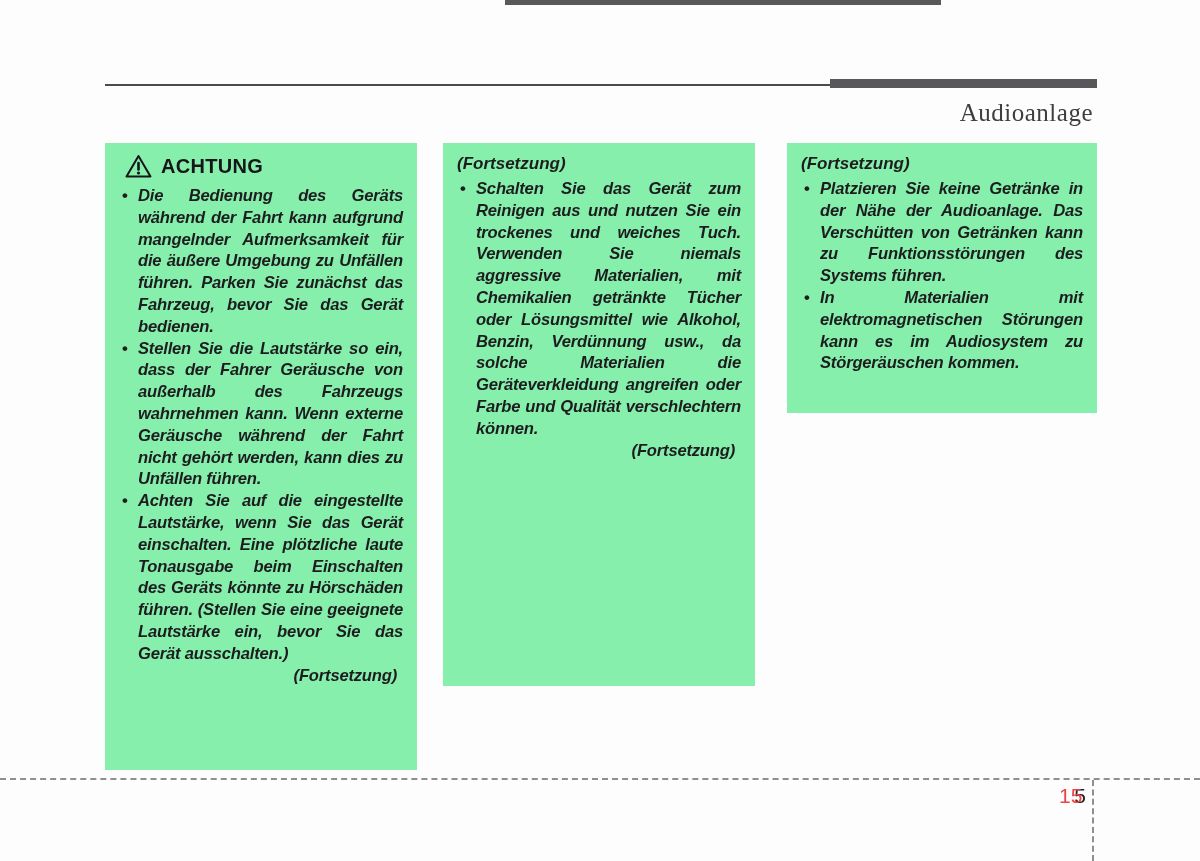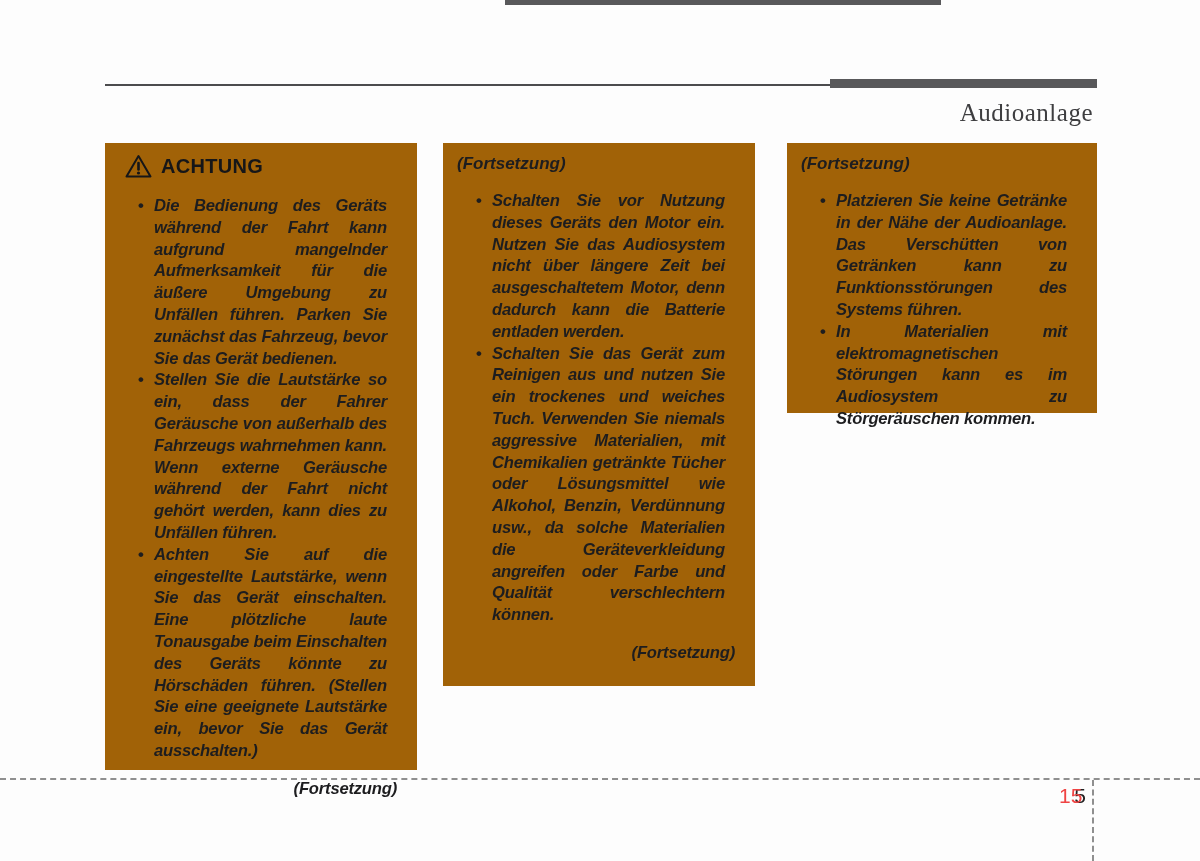--- a/index.html
+++ b/index.html
@@ -11,42 +11,42 @@
   
   .top-partial-bar{position:absolute;left:505px;top:0;width:436px;height:5px;background:#59595b;}
   .header-title{
     position:absolute;top:55px;right:107px;
     font-family:"Liberation Serif",serif;font-size:25px;color:#3e3e40;letter-spacing:.5px;margin-top:44px;
   }
   .header-rule-thin{position:absolute;left:105px;top:84px;width:991px;height:2px;background:#4c4c4e;}
   .header-rule-thick{position:absolute;left:830px;top:79px;width:267px;height:9px;background:#58585a;}
   
   .wbox{
-    position:absolute;background:#a16207;
+    position:absolute;background:#86efac;
     padding:9px 14px 28px 14px;box-sizing:border-box;
     color:#1d1d1f;
   }
   .wbox-body{
     font-weight:bold;font-style:italic;
     font-size:16.6px;line-height:21.8px;
     text-align:justify;letter-spacing:-0.2px;
   }
   #box-left  {left:105px;top:143px;width:312px;height:627px;}
   #box-mid   {left:443px;top:143px;width:312px;height:543px;}
   #box-right {left:787px;top:143px;width:310px;height:270px;}
   .achtung-head{
     display:flex;align-items:center;gap:9px;
     font-weight:bold;font-style:normal;font-size:20px;letter-spacing:.3px;
     margin:2px 0 6px 6px;color:#161618;
   }
   .cont-head{
     font-weight:bold;font-style:italic;font-size:17px;
     margin:2px 0 4px 0;
   }
-  .wbox ul{list-style:none;margin:16px;padding:0;}
+  .wbox ul{list-style:none;margin:0;padding:0;}
   .wbox li{position:relative;padding-left:19px;margin:0;}
   .wbox li::before{
     content:"\2022";position:absolute;left:3px;top:0;
     font-style:normal;
   }
   .wbox-footer{
     font-weight:bold;font-style:italic;font-size:16.6px;line-height:21.8px;
     text-align:right;padding-right:6px;letter-spacing:-0.2px;
   }
   .warn-icon{flex:0 0 auto;display:block;}
@@ -84,21 +84,20 @@
       <li>Die Bedienung des Geräts während der Fahrt kann aufgrund mangelnder Aufmerksamkeit für die äußere Umgebung zu Unfällen führen. Parken Sie zunächst das Fahrzeug, bevor Sie das Gerät bedienen.</li>
       <li>Stellen Sie die Lautstärke so ein, dass der Fahrer Geräusche von außerhalb des Fahrzeugs wahrnehmen kann. Wenn externe Geräusche während der Fahrt nicht gehört werden, kann dies zu Unfällen führen.</li>
       <li>Achten Sie auf die eingestellte Lautstärke, wenn Sie das Gerät einschalten. Eine plötzliche laute Tonausgabe beim Einschalten des Geräts könnte zu Hörschäden führen. (Stellen Sie eine geeignete Lautstärke ein, bevor Sie das Gerät ausschalten.)</li>
     </ul>
   <div class="wbox-footer">(Fortsetzung)</div>
 </div>
 
 <div class="wbox" id="box-mid">
   <div class="cont-head">(Fortsetzung)</div>
   <ul class="wbox-body">
-      <li>Schalten Sie vor Nutzung dieses Geräts den Motor ein. Nutzen Sie das Audiosystem nicht über längere Zeit bei ausgeschaltetem Motor, denn dadurch kann die Batterie entladen werden.</li>
       <li>Schalten Sie das Gerät zum Reinigen aus und nutzen Sie ein trockenes und weiches Tuch. Verwenden Sie niemals aggressive Materialien, mit Chemikalien getränkte Tücher oder Lösungsmittel wie Alkohol, Benzin, Verdünnung usw., da solche Materialien die Geräteverkleidung angreifen oder Farbe und Qualität verschlechtern können.</li>
     </ul>
   <div class="wbox-footer">(Fortsetzung)</div>
 </div>
 
 <div class="wbox" id="box-right">
   <div class="cont-head">(Fortsetzung)</div>
   <ul class="wbox-body">
       <li>Platzieren Sie keine Getränke in der Nähe der Audioanlage. Das Verschütten von Getränken kann zu Funktionsstörungen des Systems führen.</li>
       <li>In Materialien mit elektromagnetischen Störungen kann es im Audiosystem zu Störgeräuschen kommen.</li>

